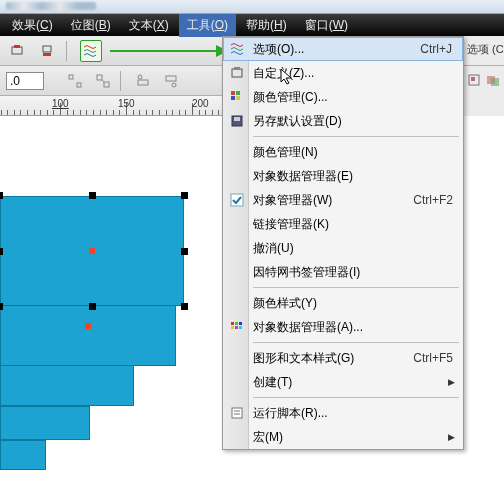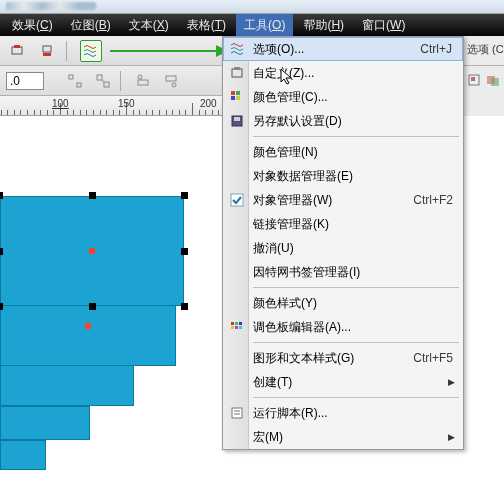--- a/index.html
+++ b/index.html
@@ -46,21 +46,20 @@
 <body>
 
 <div class="titlebar">
     <div class="blur"></div>
   </div>
 
 <div class="menubar">
   <span class="mi"><span>效果</span>(<u>C</u>)</span>
   <span class="mi"><span>位图</span>(<u>B</u>)</span>
   <span class="mi"><span>文本</span>(<u>X</u>)</span>
-  <span class="mi"><span>表格</span>(<u>T</u>)</span>
   <span class="mi active"><span>工具</span>(<u>O</u>)</span>
   <span class="mi"><span>帮助</span>(<u>H</u>)</span>
   <span class="mi"><span>窗口</span>(<u>W</u>)</span>
 </div>
 
 <div class="toolbar1">
   <div class="tb-btn">
       <svg width="14" height="14">
         <rect x="2" y="3" width="10" height="7" fill="none" stroke="#555"></rect>
         <rect x="4" y="1" width="6" height="3" fill="#c33"></rect>
@@ -157,21 +156,21 @@
     <div class="tick ticklong" style="left: 192px;"></div>
     <div class="tick" style="left: 198.6px;"></div>
     <div class="tick" style="left: 205.2px;"></div>
     <div class="tick" style="left: 211.8px;"></div>
     <div class="tick" style="left: 218.4px;"></div>
     <div class="tick" style="left: 225px;"></div>
     <div class="tick" style="left: 231.6px;"></div>
     <div class="tick" style="left: 238.2px;"></div>
     <div class="tick" style="left: 244.8px;"></div>
     <div class="tick" style="left: 251.4px;"></div>
-    <div class="lbl" style="left: 200px; text-align: center;">200</div>
+    <div class="lbl" style="left: 192px; text-align: center;">200</div>
     <div class="tick ticklong" style="left: 258px;"></div>
     <div class="tick" style="left: 264.6px;"></div>
     <div class="tick" style="left: 271.2px;"></div>
     <div class="tick" style="left: 277.8px;"></div>
     <div class="tick" style="left: 284.4px;"></div>
     <div class="tick" style="left: 291px;"></div>
     <div class="tick" style="left: 297.6px;"></div>
     <div class="tick" style="left: 304.2px;"></div>
     <div class="tick" style="left: 310.8px;"></div>
     <div class="tick" style="left: 317.4px;"></div>
@@ -322,21 +321,21 @@
       <span class="dd-icon">
         <svg width="14" height="14">
           <rect x="1" y="2" width="3" height="3" fill="#c33"></rect>
           <rect x="5" y="2" width="3" height="3" fill="#3c3"></rect>
           <rect x="9" y="2" width="3" height="3" fill="#33c"></rect>
           <rect x="1" y="6" width="3" height="3" fill="#cc3"></rect>
           <rect x="5" y="6" width="3" height="3" fill="#c3c"></rect>
           <rect x="9" y="6" width="3" height="3" fill="#3cc"></rect>
         </svg>
       </span>
-      <span class="lbl">调色板编辑器(A)...</span>
+      <span class="lbl">对象数据管理器(A)...</span>
     </div>
     <div class="dd-sep"></div>
     <div class="dd-item">
       <span class="lbl">图形和文本样式(G)</span>
       <span class="sc">Ctrl+F5</span>
     </div>
     <div class="dd-item">
       <span class="lbl">创建(T)</span>
       <span class="chev">▶</span>
     </div>

